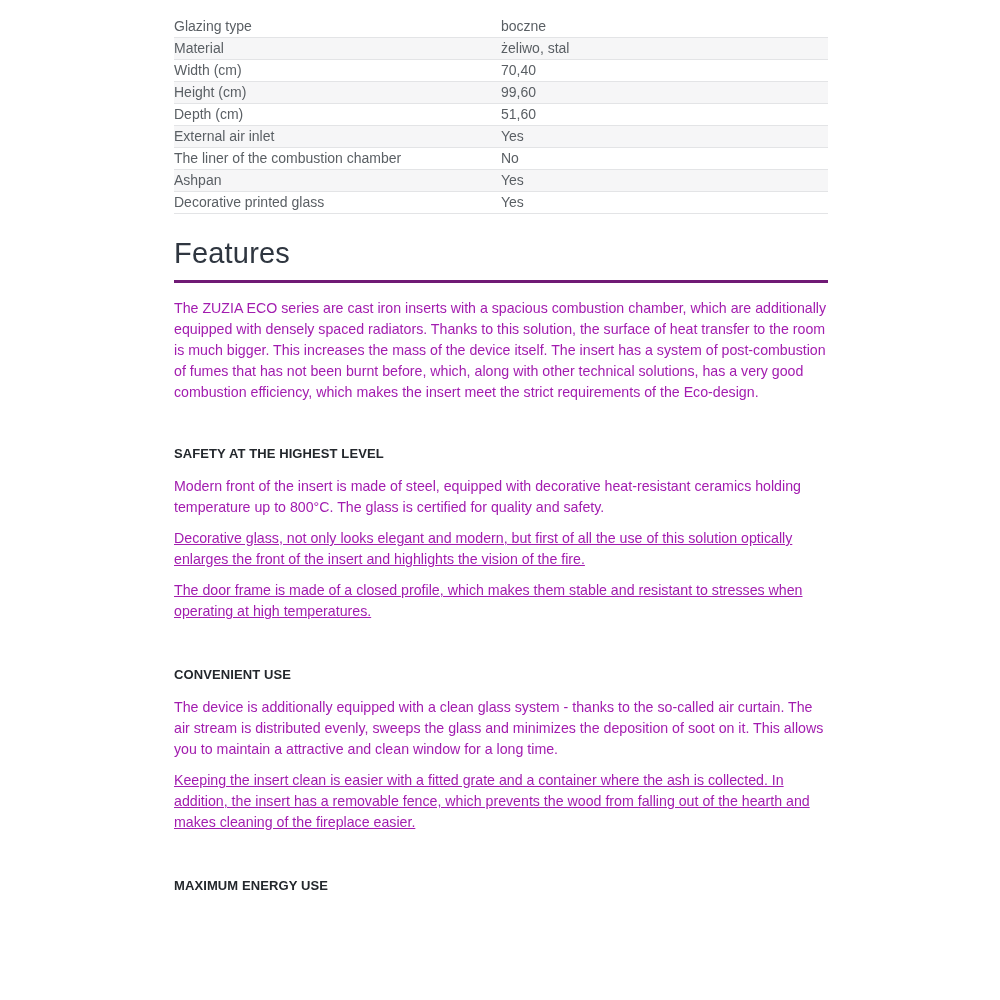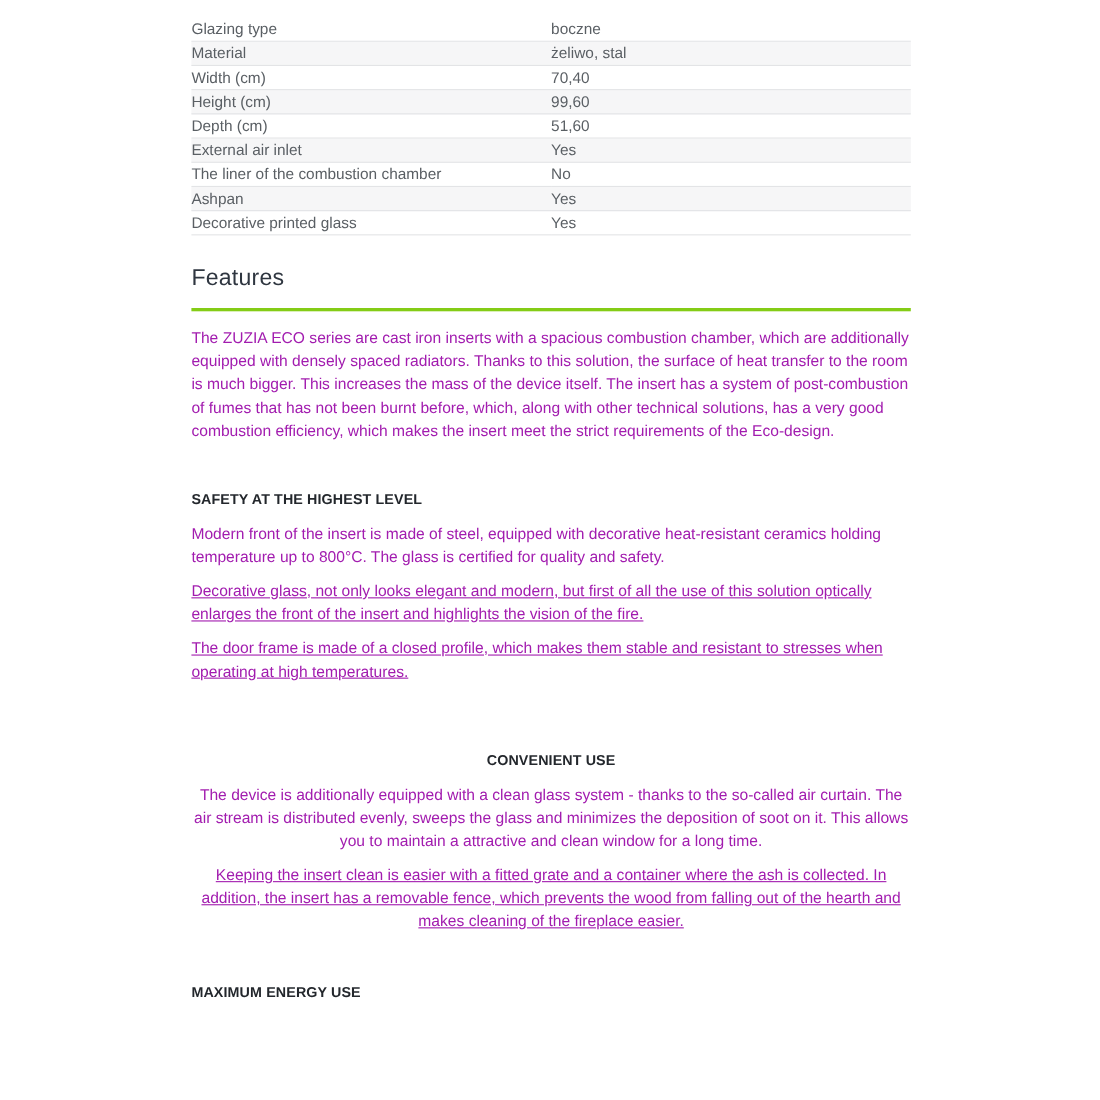--- a/index.html
+++ b/index.html
@@ -4,27 +4,27 @@
 <style>
   html, body { margin: 0; padding: 0; background: #ffffff; }
   body { width: 1000px; height: 1000px; overflow: hidden; position: relative;
          font-family: "Liberation Sans", sans-serif; color: #555a5f; }
   .content { position: absolute; left: 174px; top: 16px; width: 654px; }
   table.specs { width: 654px; border-collapse: collapse; font-size: 14px; color: #5a5f64; }
   table.specs td { height: 21px; padding: 0; border-bottom: 1px solid #e3e4e6; line-height: 21px; }
   table.specs tr:nth-child(even) td { background: #f6f6f7; }
   table.specs td.label { width: 327px; text-align: left; }
   table.specs td.value { text-align: left; padding-left: 0; }
-  h2.features { font-weight: normal; font-size: 21px; color: #2f3640; margin: 20px 0 0 0;
-                padding-bottom: 8px; border-bottom: 3px solid #84cc16; line-height: 38px; letter-spacing: 0.2px; }
+  h2.features { font-weight: normal; font-size: 29px; color: #2f3640; margin: 20px 0 0 0;
+                padding-bottom: 8px; border-bottom: 3px solid #701a75; line-height: 38px; letter-spacing: 0.2px; }
   p { font-size: 14.2px; line-height: 21px; margin: 0; color: #a21caf; }
   .intro { margin-top: 15px; }
   h3 { font-size: 13px; font-weight: bold; color: #23272c; margin: 0; line-height: 18px; letter-spacing: 0.1px; }
   .sec1 { margin-top: 42px; }
-  .sec2 { margin-top: 60px; text-align: center; }
+  .sec2 { margin-top: 44px; }
   .sec3 { margin-top: 44px; }
   .sec h3 + p { margin-top: 13px; }
   .sec p + p { margin-top: 10px; text-decoration: underline; }
 </style>
 </head>
 <body>
 
 <div class="content">
   <table class="specs">
     <tbody>

